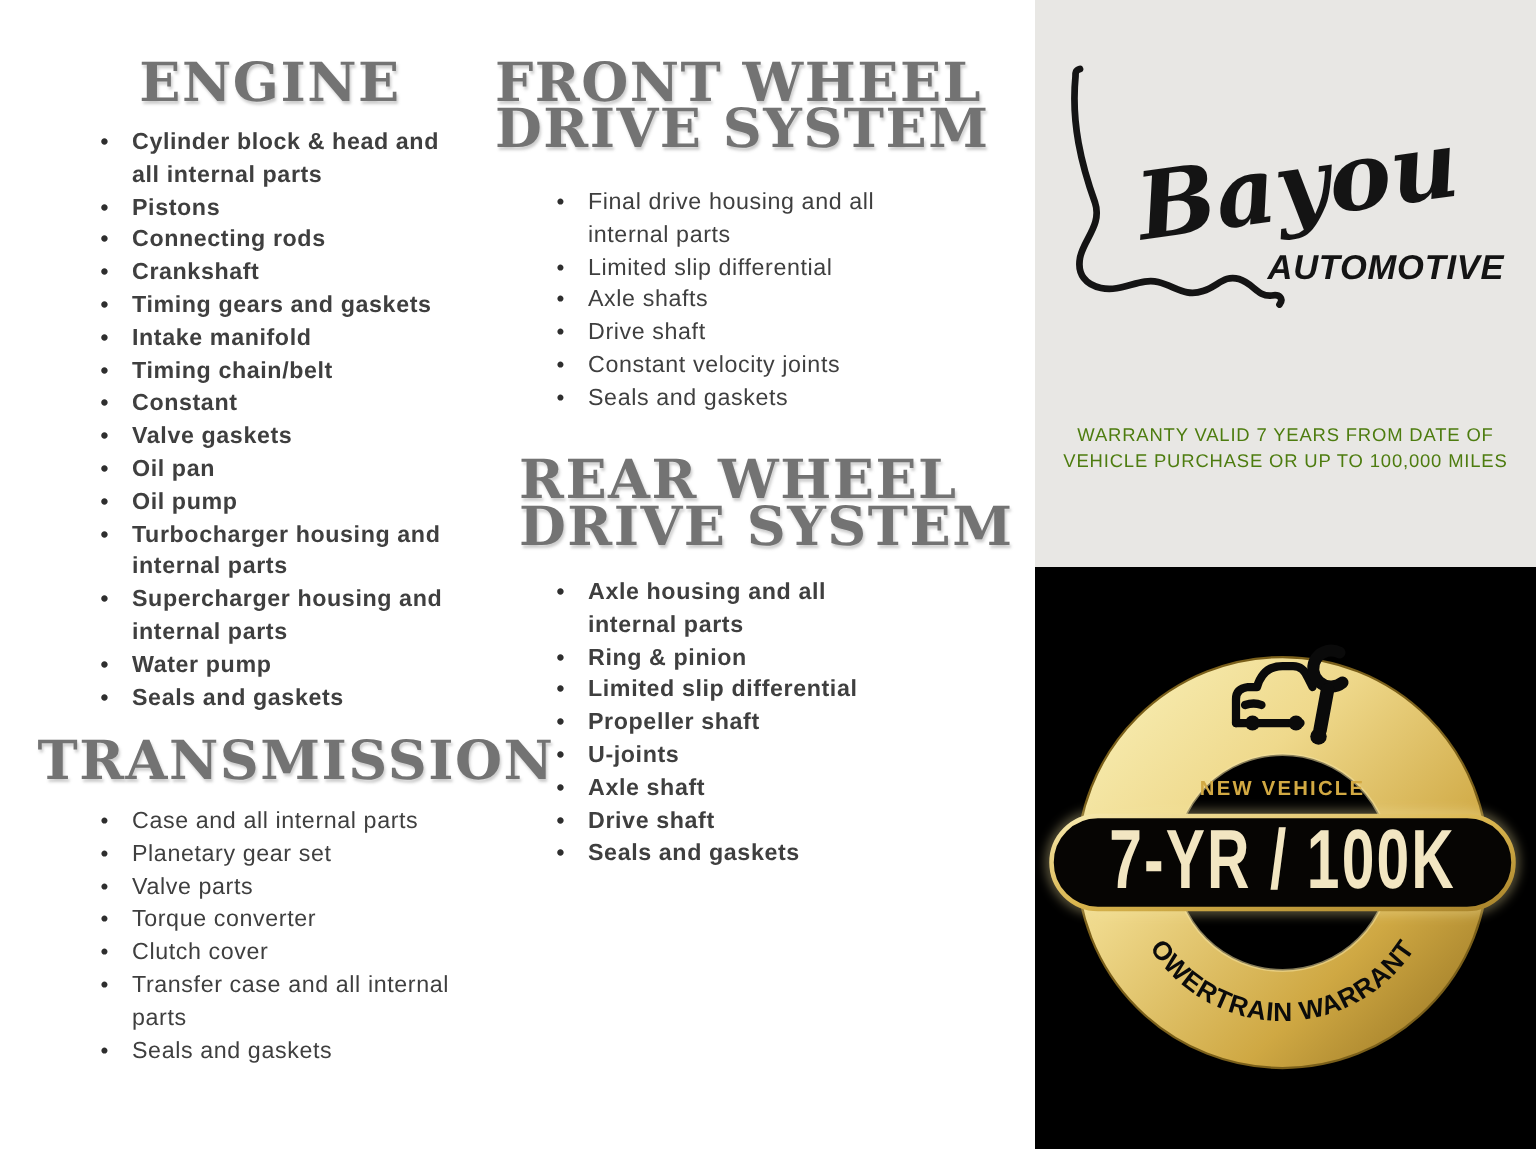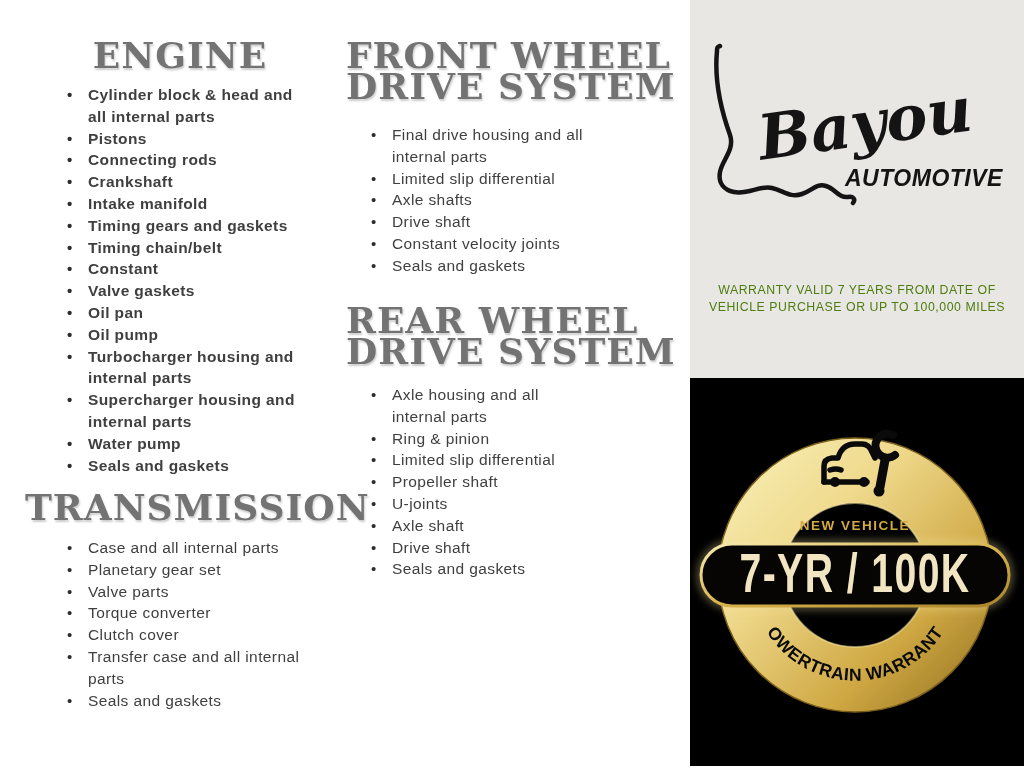--- a/index.html
+++ b/index.html
@@ -57,22 +57,22 @@
 </style>
 </head>
 <body>
 
 <div class="sec-title" style="left:40px;top:40px;width:280px;">ENGINE</div>
 <ul class="parts" style="left:62px;top:84px;width:245px;font-weight:bold;">
     <li>Cylinder block &amp; head and all internal parts</li>
     <li>Pistons</li>
     <li>Connecting rods</li>
     <li>Crankshaft</li>
+    <li>Timing gears and gaskets</li>
     <li>Intake manifold</li>
-    <li>Timing gears and gaskets</li>
     <li>Timing chain/belt</li>
     <li>Constant</li>
     <li>Valve gaskets</li>
     <li>Oil pan</li>
     <li>Oil pump</li>
     <li>Turbocharger housing and internal parts</li>
     <li>Supercharger housing and internal parts</li>
     <li>Water pump</li>
     <li>Seals and gaskets</li>
   </ul>
@@ -81,38 +81,38 @@
 <ul class="parts" style="left:62px;top:537px;width:255px;">
     <li>Case and all internal parts</li>
     <li>Planetary gear set</li>
     <li>Valve parts</li>
     <li>Torque converter</li>
     <li>Clutch cover</li>
     <li>Transfer case and all internal parts</li>
     <li>Seals and gaskets</li>
   </ul>
 
-<div class="sec-title" style="left:346px;top:40px;width:280px;">
+<div class="sec-title" style="left:330px;top:40px;width:280px;">
   <div>FRONT WHEEL</div>
   <div>DRIVE SYSTEM</div>
 </div>
 <ul class="parts" style="left:366px;top:124px;width:228px;">
     <li>Final drive housing and all internal parts</li>
     <li>Limited slip differential</li>
     <li>Axle shafts</li>
     <li>Drive shaft</li>
     <li>Constant velocity joints</li>
     <li>Seals and gaskets</li>
   </ul>
 
 <div class="sec-title" style="left:346px;top:305px;width:280px;">
   <div>REAR WHEEL</div>
   <div>DRIVE SYSTEM</div>
 </div>
-<ul class="parts" style="left:366px;top:384px;width:228px;">
+<ul class="parts" style="left:366px;top:384px;width:228px;font-weight:bold;">
     <li>Axle housing and all internal parts</li>
     <li>Ring &amp; pinion</li>
     <li>Limited slip differential</li>
     <li>Propeller shaft</li>
     <li>U-joints</li>
     <li>Axle shaft</li>
     <li>Drive shaft</li>
     <li>Seals and gaskets</li>
   </ul>
 

